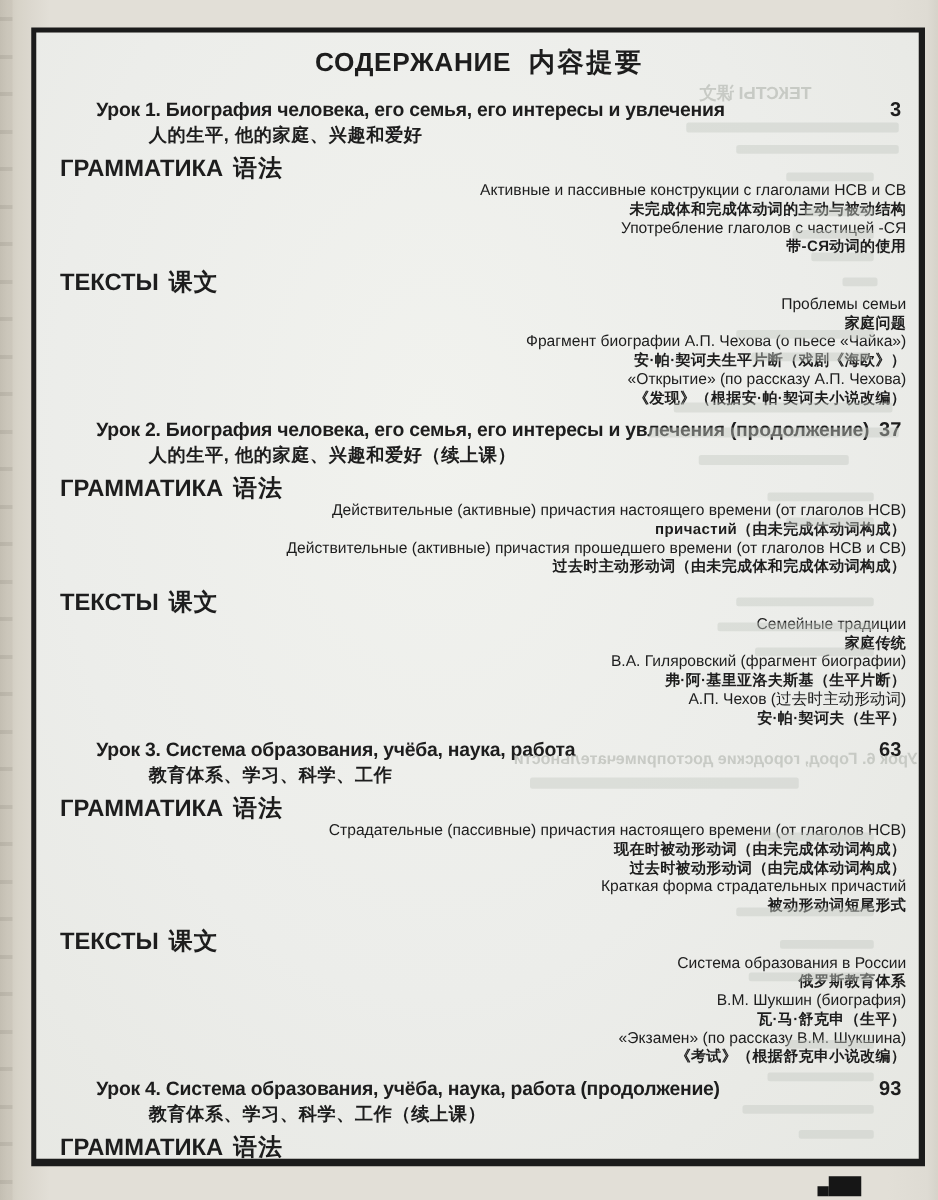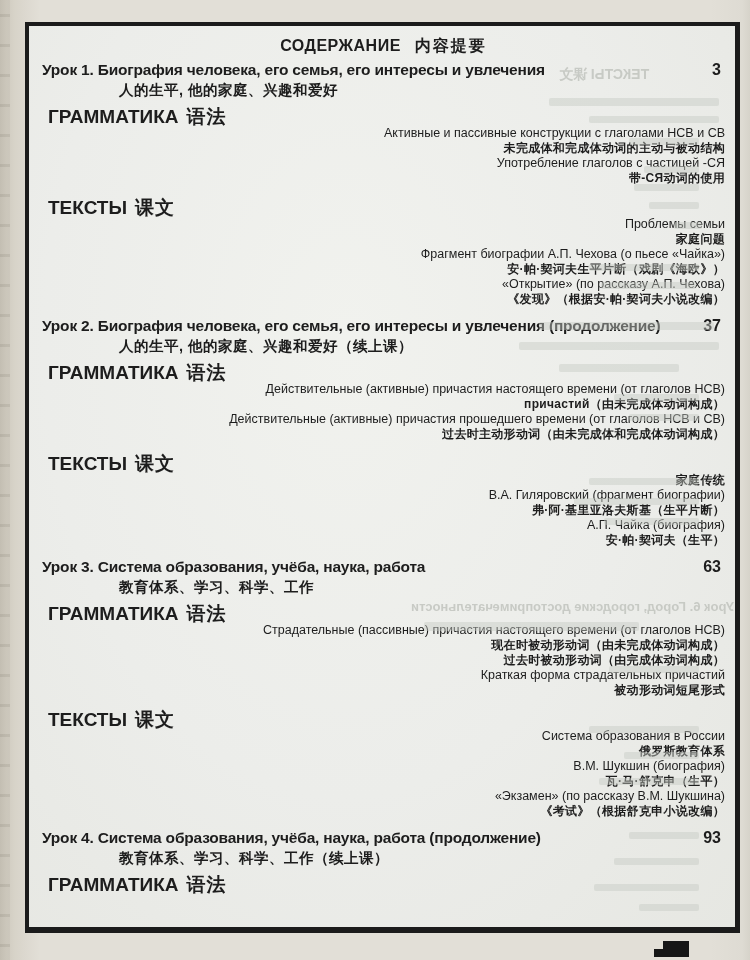--- a/index.html
+++ b/index.html
@@ -32,25 +32,25 @@
     overflow:hidden;
   }
   
   .ghost { position:absolute; inset:0; pointer-events:none; }
   .gbar { position:absolute; background:#c6c9c3; opacity:.45; border-radius:2px; }
   .gtext {
     position:absolute; color:#bfc2bc; opacity:.8; font-weight:bold;
     transform:scaleX(-1); white-space:nowrap; font-size:13px;
   }
   
-  .toc-title { text-align:center; font-weight:bold; font-size:16px; letter-spacing:.5px; margin:4px 0 2px 0; }
+  .toc-title { text-align:center; font-weight:bold; font-size:21px; letter-spacing:.5px; margin:4px 0 14px 0; }
   .toc-title .zh { margin-left:14px; letter-spacing:2px; }
   
   .lesson { margin-bottom:8px; }
-  .lesson-head { display:flex; align-items:baseline; font-weight:bold; font-size:15.5px; line-height:21px; }
+  .lesson-head { display:flex; align-items:baseline; font-weight:bold; font-size:15.5px; line-height:21px;margin-left:35px; }
   .lh-ru { white-space:nowrap; letter-spacing:-0.2px; }
   .lh-fill { flex:1; }
   .lh-pg { font-size:16px; padding-right:4px; }
   .lesson-sub { font-weight:bold; font-size:14.5px; line-height:21px; padding-left:77px; letter-spacing:.5px; }
   .sec-head { font-weight:bold; font-size:19px; line-height:19px; margin-top:6px; padding-left:6px; }
   .sec-head .zh { margin-left:8px; letter-spacing:1px; }
   .sec-head.texts { margin-top:12px; }
   .sec-items { padding-left:16px; }
   .item { font-size:12.5px; line-height:15px;text-align:right; }
   .item-zh { font-size:12px; font-weight:600; letter-spacing:.3px; }
@@ -135,24 +135,25 @@
         <div class="lesson-sub">人的生平, 他的家庭、兴趣和爱好（续上课）</div>
         <div class="sec-head grammar"><span>ГРАММАТИКА</span><span class="zh">语法</span></div>
         <div class="sec-items">
           <div class="item item-ru">Действительные (активные) причастия настоящего времени (от глаголов НСВ)</div>
           <div class="item item-zh">причастий（由未完成体动词构成）</div>
           <div class="item item-ru">Действительные (активные) причастия прошедшего времени (от глаголов НСВ и СВ)</div>
           <div class="item item-zh">过去时主动形动词（由未完成体和完成体动词构成）</div>
         </div>
         <div class="sec-head texts"><span>ТЕКСТЫ</span><span class="zh">课文</span></div>
         <div class="sec-items">
+          <div class="item item-ru">Семейные традиции</div>
           <div class="item item-zh">家庭传统</div>
           <div class="item item-ru">В.А. Гиляровский (фрагмент биографии)</div>
           <div class="item item-zh">弗·阿·基里亚洛夫斯基（生平片断）</div>
-          <div class="item item-ru">А.П. Чайка (биография)</div>
+          <div class="item item-ru">А.П. Чехов (过去时主动形动词)</div>
           <div class="item item-zh">安·帕·契诃夫（生平）</div>
         </div>
       </div>
       <div class="lesson">
         <div class="lesson-head">
           <span class="lh-ru">Урок 3. Система образования, учёба, наука, работа</span>
           <span class="lh-fill"></span>
           <span class="lh-pg">63</span>
         </div>
         <div class="lesson-sub">教育体系、学习、科学、工作</div>

